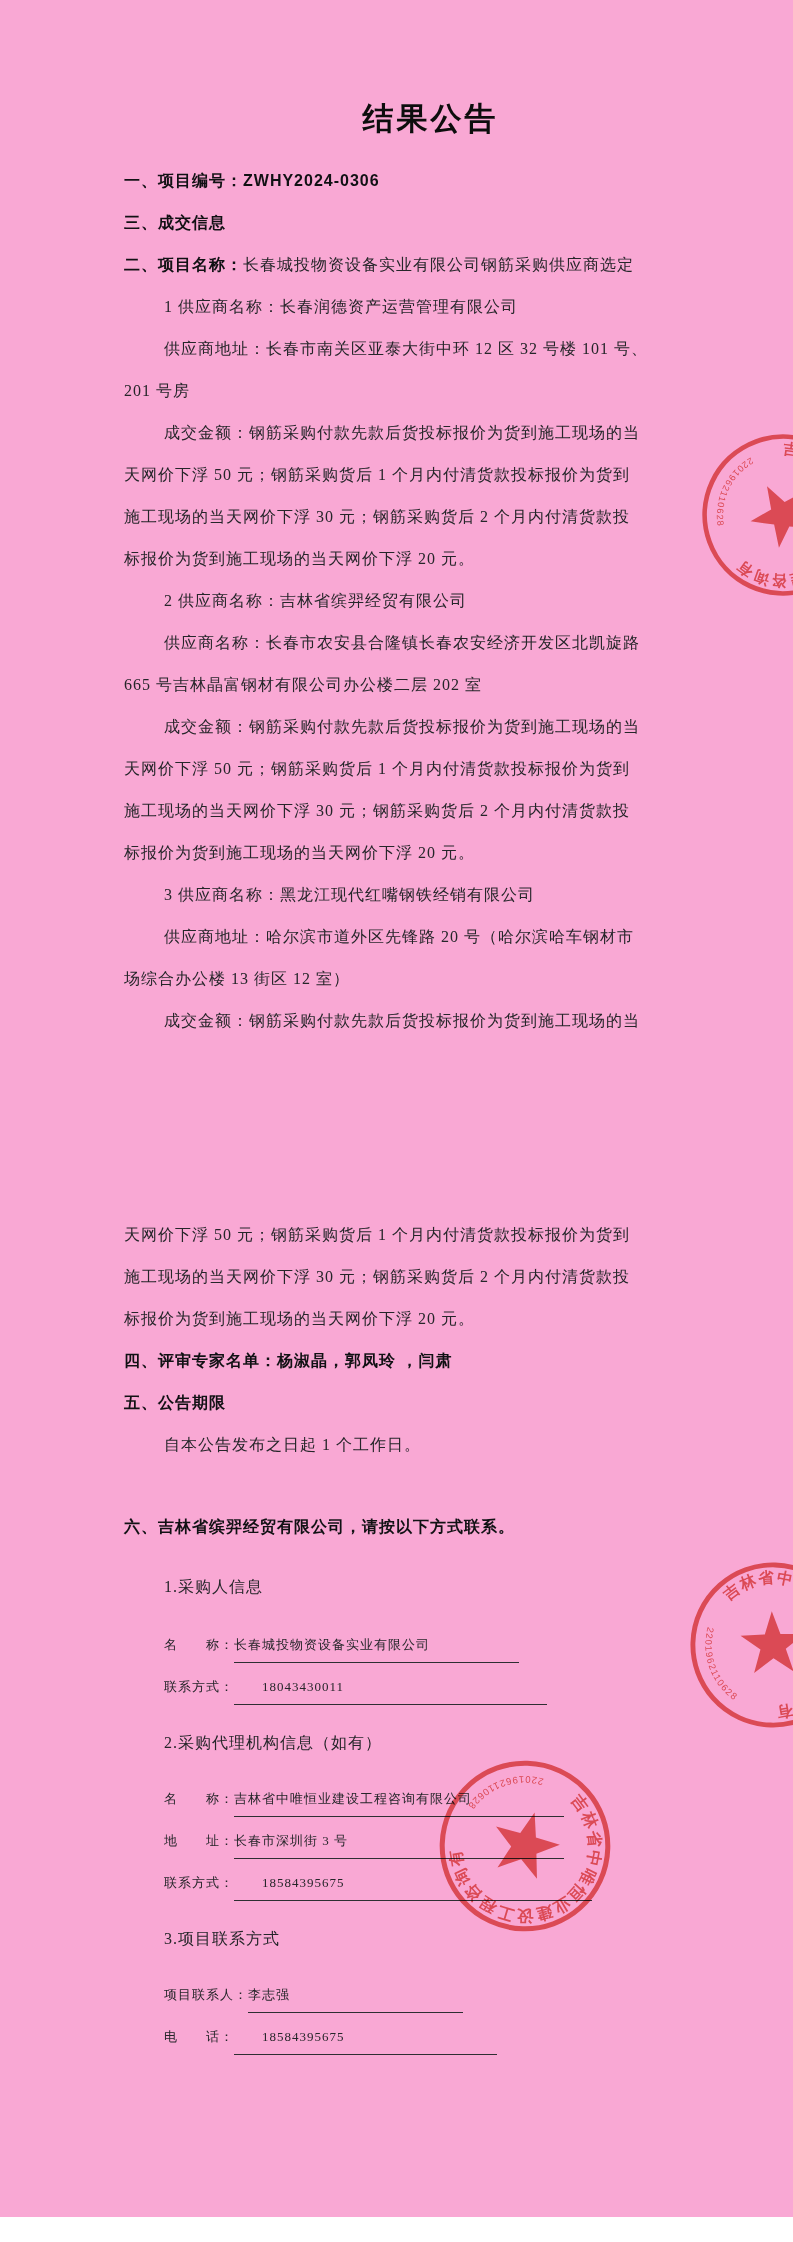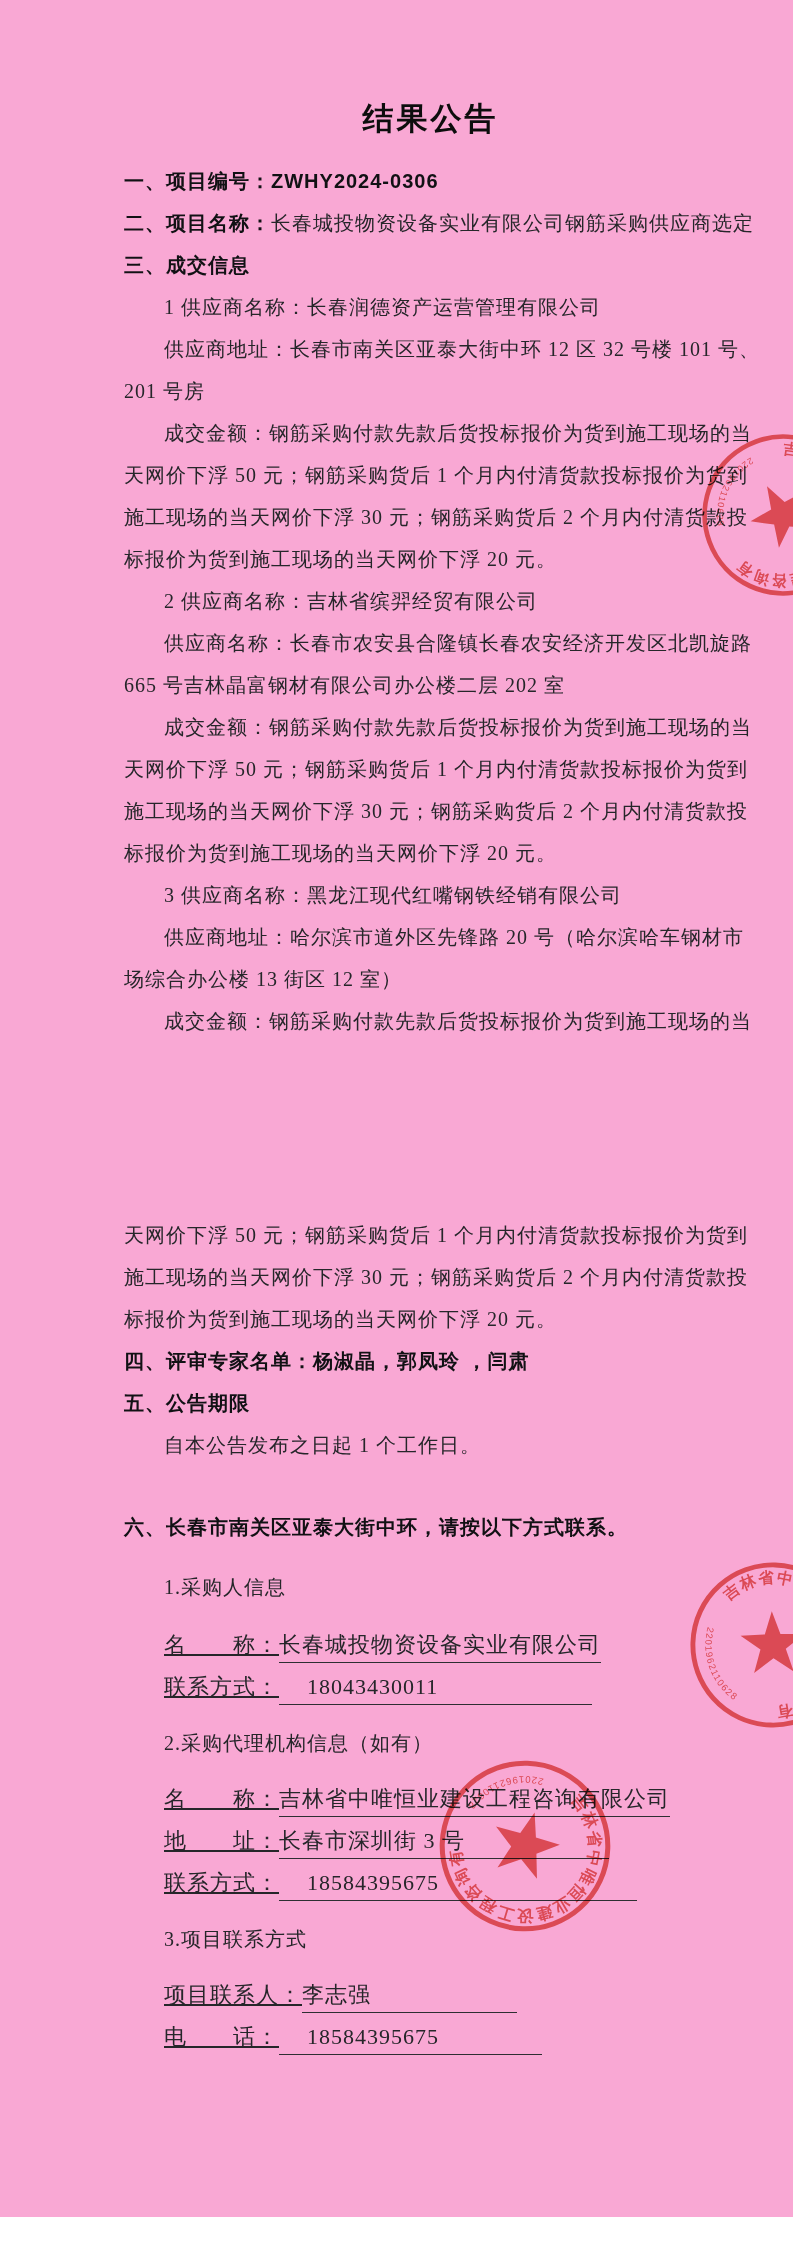--- a/index.html
+++ b/index.html
@@ -25,21 +25,21 @@
     text-align:center;
     font-family:"Liberation Sans","DejaVu Sans",sans-serif;
     font-weight:bold;
     font-size:31px;
     letter-spacing:3px;
     color:#0d0d0d;
   }
   .ln{
     height:42px;
     line-height:42px;
-    font-size:20px;
+    font-size:16px;
     letter-spacing:1px;
     white-space:nowrap;
   }
   .hd{
     font-family:"Liberation Sans","DejaVu Sans",sans-serif;
     font-weight:bold;
     color:#111114;
   }
   .hd .val-serif{
     font-family:"Liberation Serif","DejaVu Serif",serif;
@@ -48,25 +48,24 @@
   }
   .ind{padding-left:40px;}
   .sp172{height:172px;}
   .sp40{height:40px;}
   .sp18{height:18px;}
   .sp16{height:16px;}
   .sp14{height:14px;}
   .fld{
     height:42px;
     line-height:42px;
-    font-size:22px;
+    font-size:13px;
     letter-spacing:1px;
     padding-left:40px;
     white-space:nowrap;
-    text-decoration:underline;
   }
   .fld .u{
     display:inline-block;
     border-bottom:1.5px solid #2e2e32;
     line-height:30px;
     height:32px;
     vertical-align:baseline;
   }
   .u.w-p{min-width:285px;}
   .u.w-a{min-width:330px;}
@@ -94,23 +93,23 @@
 <body>
 
 <div class="page">
 
   <div class="content">
 
     <div class="doc-title">结果公告</div>
 
     <div class="ln hd"><span>一、项目编号：</span><span>ZWHY2024-0306</span></div>
 
+    <div class="ln hd">三、成交信息</div>
+
     <div class="ln hd"><span>二、项目名称：</span><span class="val-serif">长春城投物资设备实业有限公司钢筋采购供应商选定</span></div>
-
-    <div class="ln hd">三、成交信息</div>
 
     <div class="ln ind">1 供应商名称：长春润德资产运营管理有限公司</div>
     <div class="ln ind">供应商地址：长春市南关区亚泰大街中环 12 区 32 号楼 101 号、</div>
     <div class="ln">201 号房</div>
     <div class="ln ind">成交金额：钢筋采购付款先款后货投标报价为货到施工现场的当</div>
     <div class="ln">天网价下浮 50 元；钢筋采购货后 1 个月内付清货款投标报价为货到</div>
     <div class="ln">施工现场的当天网价下浮 30 元；钢筋采购货后 2 个月内付清货款投</div>
     <div class="ln">标报价为货到施工现场的当天网价下浮 20 元。</div>
     <div class="ln ind">2 供应商名称：吉林省缤羿经贸有限公司</div>
     <div class="ln ind">供应商名称：长春市农安县合隆镇长春农安经济开发区北凯旋路</div>
@@ -130,21 +129,21 @@
     <div class="ln">施工现场的当天网价下浮 30 元；钢筋采购货后 2 个月内付清货款投</div>
     <div class="ln">标报价为货到施工现场的当天网价下浮 20 元。</div>
 
     <div class="ln hd"><span>四、评审专家名单：</span><span>杨淑晶，郭凤玲 ，闫肃</span></div>
 
     <div class="ln hd">五、公告期限</div>
     <div class="ln ind">自本公告发布之日起 1 个工作日。</div>
 
     <div class="sp40"></div>
 
-    <div class="ln hd">六、长春市南关区亚泰大街中环，请按以下方式联系。</div>
+    <div class="ln hd">六、吉林省缤羿经贸有限公司，请按以下方式联系。</div>
 
     <div class="sp18"></div>
 
     <div class="ln ind">1.采购人信息</div>
 
     <div class="sp16"></div>
 
     <div class="fld"><span>名　　称：</span><span class="u w-p">长春城投物资设备实业有限公司</span></div>
     <div class="fld"><span>联系方式：</span><span class="u w-p pad-l">18043430011</span></div>
 

